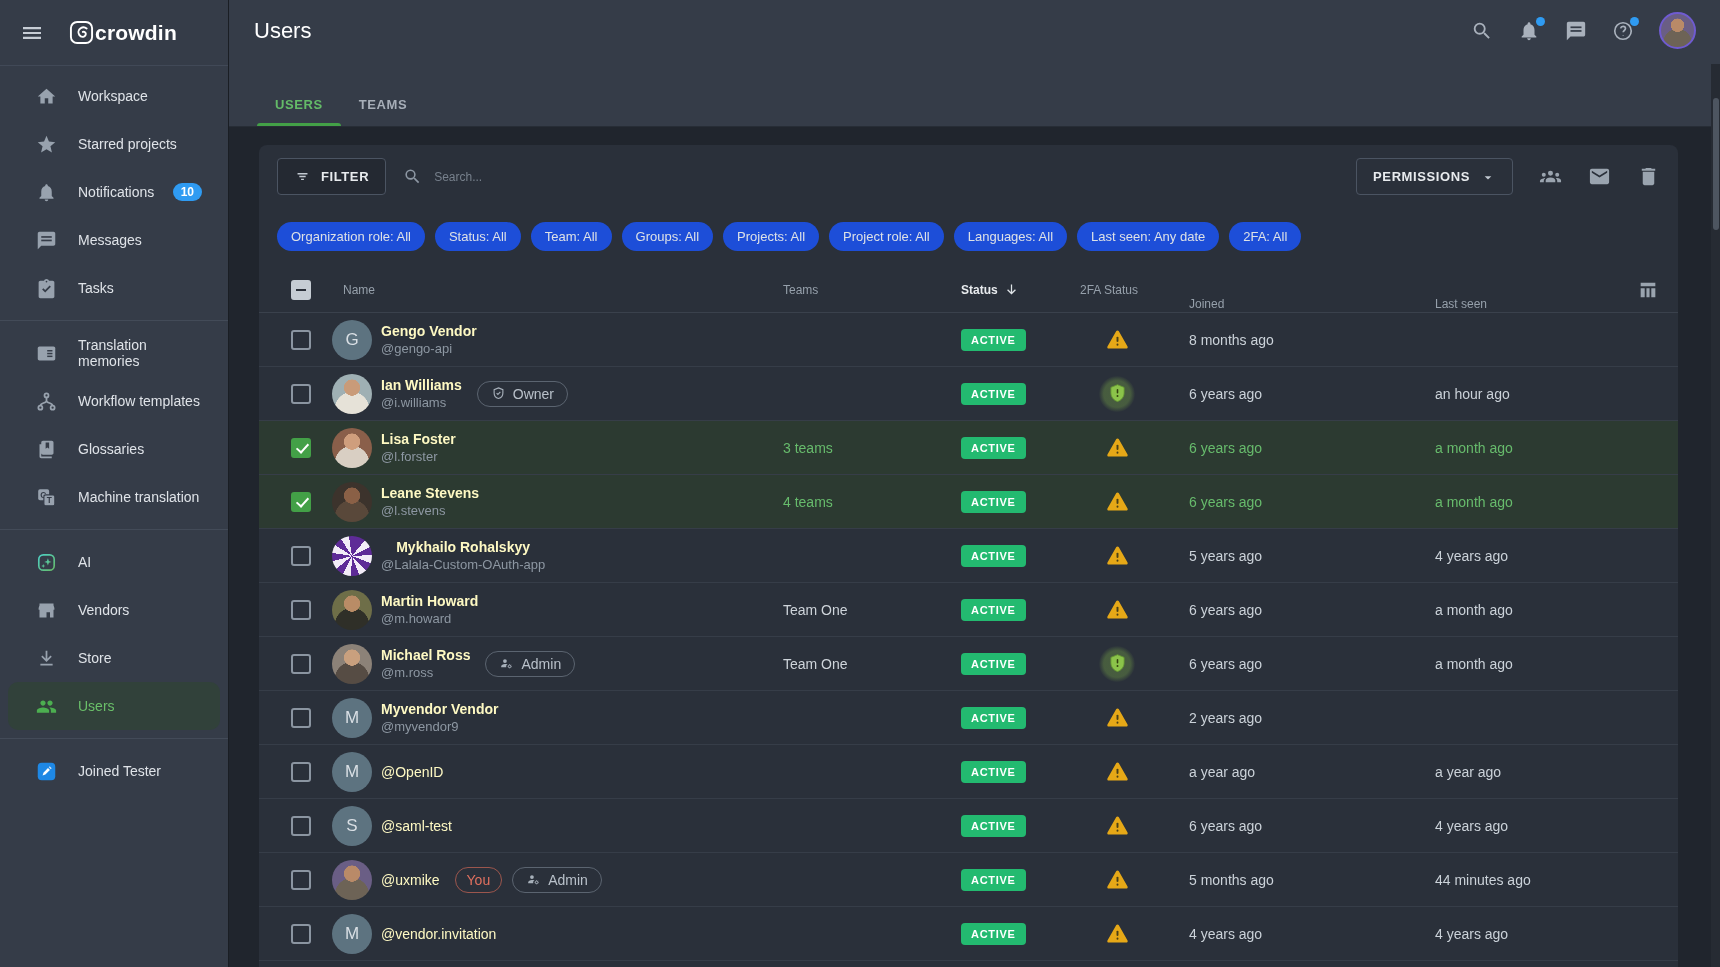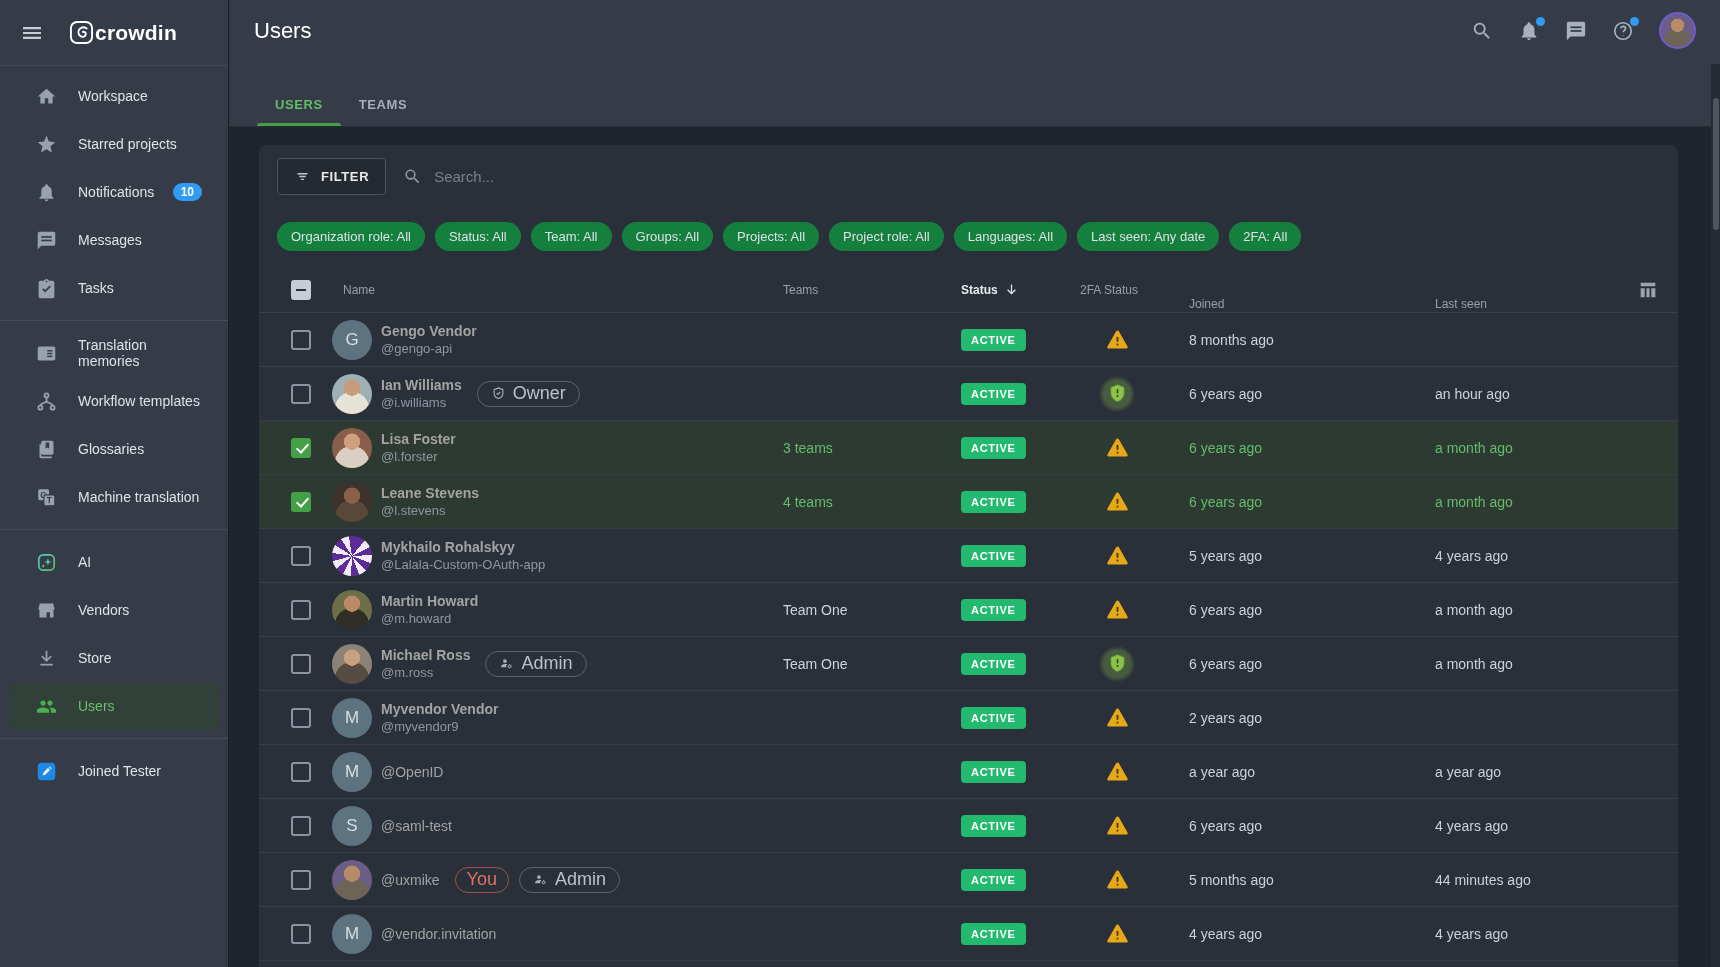--- a/index.html
+++ b/index.html
@@ -45,30 +45,30 @@
   
   .content { flex:1; background:#20252d; position:relative; }
   .card { position:absolute; left:30px; top:18px; width:1419px; height:900px; background:#2a303a; border-radius:8px; }
   .toolbar { display:flex; align-items:center; padding:13px 18px 0 18px; gap:17px; }
   .btn-outline { height:37px; border:1px solid #4b5462; border-radius:4px; background:#242932; color:#e8ebee;
     font-size:13px; font-weight:700; letter-spacing:.6px; display:flex; align-items:center; gap:10px; padding:0 16px; cursor:pointer; }
   .btn-outline svg { width:17px; height:17px; color:#c2c9d1; }
   .search-box { display:flex; align-items:center; gap:12px; flex:0 0 auto; }
   .search-box .sicon { width:19px; height:19px; color:#8d97a3; display:flex; }
   .search-box .sicon svg { width:19px; height:19px; }
-  .search-box input { background:transparent; border:none; outline:none; color:#ec4899; font-size:15px; width:300px;
+  .search-box input { background:transparent; border:none; outline:none; color:#ec4899; font-size:12px; width:300px;
     font-family:"Liberation Sans","DejaVu Sans",sans-serif; }
   .search-box input::placeholder { color:#77808c; }
   .toolbar-right { margin-left:auto; display:flex; align-items:center; gap:26px; }
   .btn-permissions { background:transparent; }
   .tool-icon { width:23px; height:23px; color:#9aa4af; cursor:pointer; display:flex; }
   .tool-icon svg { width:23px; height:23px; }
 
   .chips { display:flex; gap:10px; padding:27px 18px 0 18px; }
-  .chip { background:#15803d; color:#dde1e6; border-radius:15px; height:29px; display:flex; align-items:center;
+  .chip { background:#1d4ed8; color:#dde1e6; border-radius:15px; height:29px; display:flex; align-items:center;
     padding:0 14px; font-size:13px; cursor:pointer; white-space:nowrap; }
 
   
   .grid-cols { display:grid; grid-template-columns:64px 58px minmax(0,1fr) 178px 118px 92px 246px 228px 41px; align-items:center; }
   .thead { height:46px; margin-top:16px; border-bottom:1px solid #3a414c; color:#96a0ab; font-size:12px; }
   .thead .h-name { grid-column:2 / 4; padding-left:20px; }
   .h-status { color:#e8ebee; font-weight:700; display:flex; align-items:center; gap:6px; padding-left:8px; }
   .h-status svg { width:15px; height:15px; color:#dfe3e7; }
   .h-teams { padding-left:8px; }
   .h-2fa { padding-left:9px; white-space:nowrap; }
@@ -82,26 +82,26 @@
   .cb.indet { background:#c6cdd4; border-color:#c6cdd4; }
   .cb.indet::after { content:""; position:absolute; left:3px; top:7px; width:10px; height:2.5px; background:#2a3039; }
   .cb.checked { background:#43a047; border-color:#43a047; }
   .cb.checked::after { content:""; position:absolute; left:5.5px; top:1.5px; width:5px; height:10px;
     border:solid #fff; border-width:0 2.5px 2.5px 0; transform:rotate(42deg); }
   .avatar { width:40px; height:40px; border-radius:50%; justify-self:center; }
   .av-initial { display:flex; align-items:center; justify-content:center; color:#d9dfe4; font-size:17px; }
   .av-pattern { background:repeating-conic-gradient(from 15deg, #5e2b97 0 24deg, #f2ecf7 24deg 48deg); }
   .c-name { display:flex; align-items:center; gap:15px; min-width:0; }
   .nm-col { display:flex; flex-direction:column; justify-content:center; gap:2px; min-width:0; }
-  .nm { color:#a3a3a3; font-size:14px; font-weight:700; white-space:nowrap; }
+  .nm { color:#fef9c3; font-size:14px; font-weight:700; white-space:nowrap;text-align:center; }
   .row.solo .nm { font-weight:400; }
   .un { color:#8d97a2; font-size:13px; white-space:nowrap; }
   .badges { display:flex; gap:10px; align-items:center; }
   .pill { display:inline-flex; align-items:center; gap:7px; border:1px solid #5b6470; border-radius:14px;
-    height:26px; padding:0 13px; font-size:18px; color:#b9c1ca; white-space:nowrap; }
+    height:26px; padding:0 13px; font-size:14px; color:#b9c1ca; white-space:nowrap; }
   .pill svg { width:15px; height:15px; color:#a7b0ba; }
   .pill.you { border-color:#9c564d; color:#e0705f; padding:0 11px; }
   .c-teams { padding-left:8px; color:#ced4da; font-size:14px; }
   .row.selected .c-teams { color:#67bb6c; }
   .c-status { padding-left:8px; }
   .badge-active { display:inline-block; background:#23ba70; color:#ffffff; font-size:11px; font-weight:700;
     letter-spacing:.7px; border-radius:4px; padding:5px 10px; }
   .c-2fa { display:flex; justify-content:center; }
   .warn svg { width:23px; height:23px; display:block; }
   .shield-glow { width:36px; height:36px; border-radius:50%; display:flex; align-items:center; justify-content:center;
@@ -323,20 +323,45 @@
             </span>
           <span>FILTER</span>
         </button>
         <div class="search-box">
           <span class="sicon">
               <svg viewBox="0 0 24 24">
                 <path fill="currentColor" d="M15.5 14h-.79l-.28-.27A6.47 6.47 0 0 0 16 9.5 6.5 6.5 0 1 0 9.5 16c1.61 0 3.09-.59 4.23-1.57l.27.28v.79l5 4.99L20.49 19zm-6 0A4.5 4.5 0 1 1 14 9.5 4.5 4.5 0 0 1 9.5 14z"></path>
               </svg>
             </span>
           <input type="text" placeholder="Search..." style="">
+        </div>
+        <div class="toolbar-right">
+          <button class="btn-outline btn-permissions">
+            <span>PERMISSIONS</span>
+            <span class="caret" style="display:flex;width:16px;height:16px">
+                <svg viewBox="0 0 24 24">
+                  <path fill="currentColor" d="M7 10l5 5 5-5z"></path>
+                </svg>
+              </span>
+          </button>
+          <span class="tool-icon">
+              <svg viewBox="0 0 24 24">
+                <path fill="currentColor" d="M12 6a2.6 2.6 0 1 1 0 5.2A2.6 2.6 0 0 1 12 6zm-7 2a2.1 2.1 0 1 1 0 4.2A2.1 2.1 0 0 1 5 8zm14 0a2.1 2.1 0 1 1 0 4.2A2.1 2.1 0 0 1 19 8zm-7 5c2.7 0 5 1.3 5 3v2H7v-2c0-1.7 2.3-3 5-3zm-7 .6c.5 0 1 .06 1.4.16-.9.8-1.4 1.7-1.4 2.74V18H1v-1.4c0-1.4 2-2.6 4-2.6zm14 0c2 0 4 1.2 4 2.6V18h-4v-1.5c0-1.04-.5-1.94-1.4-2.74.4-.1.9-.16 1.4-.16z"></path>
+              </svg>
+            </span>
+          <span class="tool-icon">
+              <svg viewBox="0 0 24 24">
+                <path fill="currentColor" d="M20 4H4c-1.1 0-2 .9-2 2v12c0 1.1.9 2 2 2h16c1.1 0 2-.9 2-2V6c0-1.1-.9-2-2-2zm0 4l-8 5-8-5V6l8 5 8-5z"></path>
+              </svg>
+            </span>
+          <span class="tool-icon">
+              <svg viewBox="0 0 24 24">
+                <path fill="currentColor" d="M6 19c0 1.1.9 2 2 2h8c1.1 0 2-.9 2-2V7H6zM19 4h-3.5l-1-1h-5l-1 1H5v2h14z"></path>
+              </svg>
+            </span>
         </div>
       </div>
 
       <div class="chips" id="chips">
           <span class="chip">Organization role: All</span>
           <span class="chip">Status: All</span>
           <span class="chip">Team: All</span>
           <span class="chip">Groups: All</span>
           <span class="chip">Projects: All</span>
           <span class="chip">Project role: All</span>

